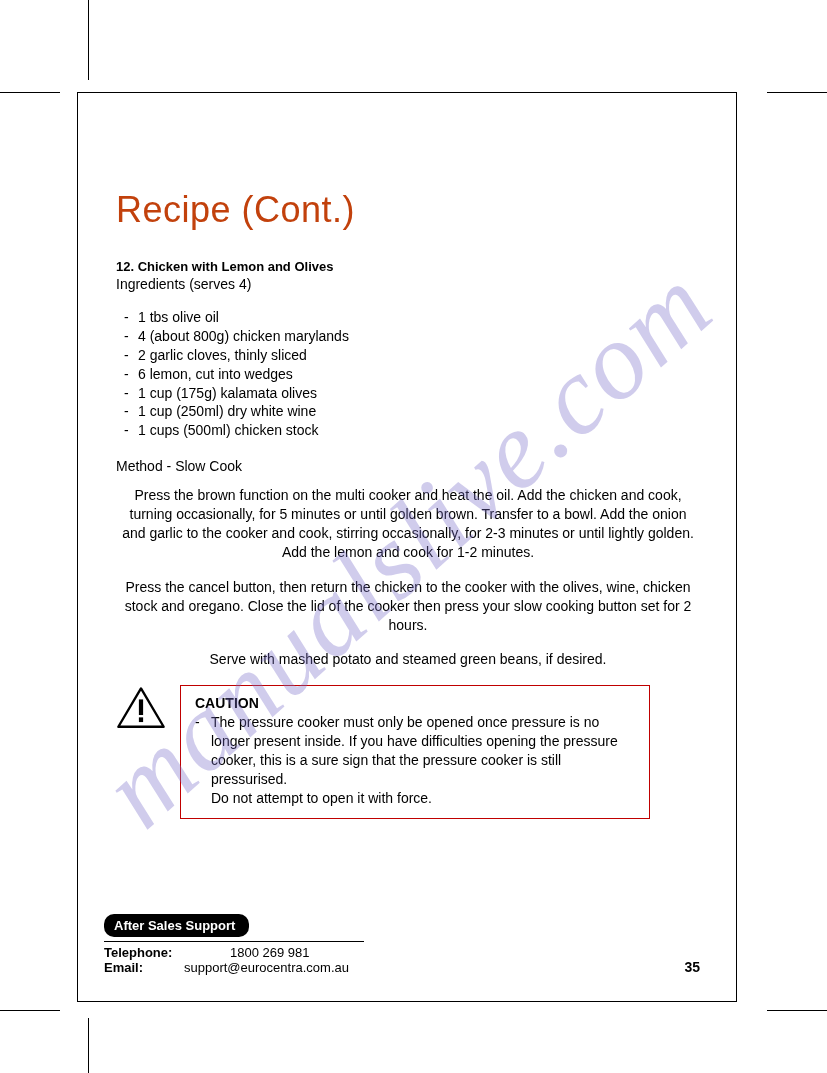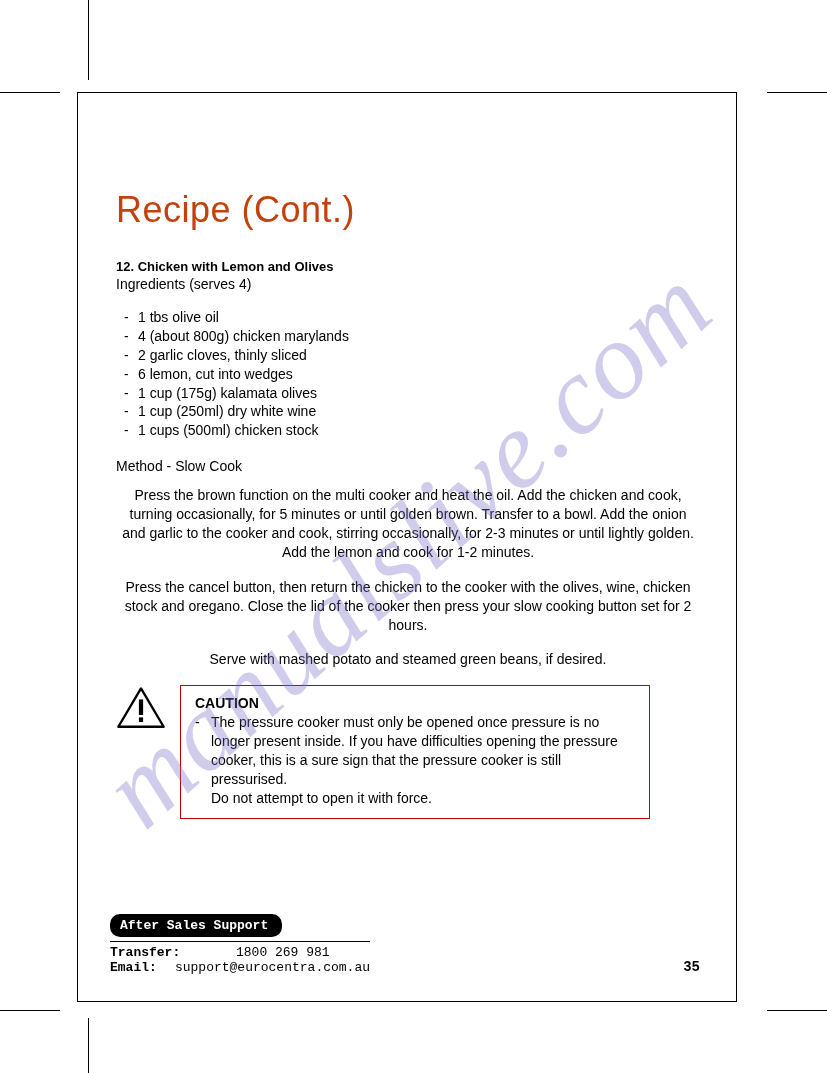--- a/index.html
+++ b/index.html
@@ -23,21 +23,21 @@
   .method-head{font-size:14px;margin-bottom:12px;}
   .para{font-size:14px;line-height:1.35;margin:0 0 16px 0;text-align:center;}
   
   .caution-wrap{display:flex;align-items:flex-start;}
   .warn-tri{width:50px;height:46px;flex:none;margin-right:14px;}
   .caution-box{border:1.5px solid #c00000;padding:8px 14px 10px 14px;font-size:14px;line-height:1.35;width:470px;box-sizing:border-box;}
   .caution-box b{font-weight:bold;}
   .caution-item{display:flex;}
   .caution-item .dash{width:16px;flex:none;}
   
-  .footer{position:absolute;left:32px;bottom:26px;right:36px;font-family:Liberation Mono, monospace;}
+  .footer{position:absolute;left:26px;bottom:26px;right:36px;}
   .pill{display:inline-block;background:#000;color:#fff;font-weight:bold;font-size:13px;padding:4px 14px 4px 10px;border-radius:10px 10px 10px 10px;}
   .contact{font-size:13px;margin-top:4px;border-top:1px solid #000;padding-top:3px;width:260px;}
   .contact-row{display:flex;}
   .contact-row .lbl{font-weight:bold;width:80px;}
   .pg-num{position:absolute;right:0;bottom:0;font-weight:bold;font-size:14px;}
   
   .wm{position:absolute;left:50%;top:50%;transform:translate(-50%,-50%) rotate(-42deg);font-size:110px;font-style:italic;font-family:Georgia,'Times New Roman',serif;color:rgba(120,110,200,0.35);white-space:nowrap;pointer-events:none;user-select:none;letter-spacing:2px;}
 </style>
 </head>
 <body>
@@ -87,21 +87,21 @@
           <div style="white-space:pre-line;">The pressure cooker must only be opened once pressure is no longer present inside. If you have difficulties opening the pressure cooker, this is a sure sign that the pressure cooker is still pressurised.
 Do not attempt to open it with force.</div>
         </div>
       </div>
     </div>
 
     <div class="footer">
       <span class="pill">After Sales Support</span>
       <div class="contact">
         <div class="contact-row">
-          <span class="lbl">Transfer:</span>
+          <span class="lbl">Telephone:</span>
           <span style="margin-left:46px;">1800 269 981</span>
         </div>
         <div class="contact-row">
           <span class="lbl">Email:</span>
           <span>support@eurocentra.com.au</span>
         </div>
       </div>
       <span class="pg-num">35</span>
     </div>
 

